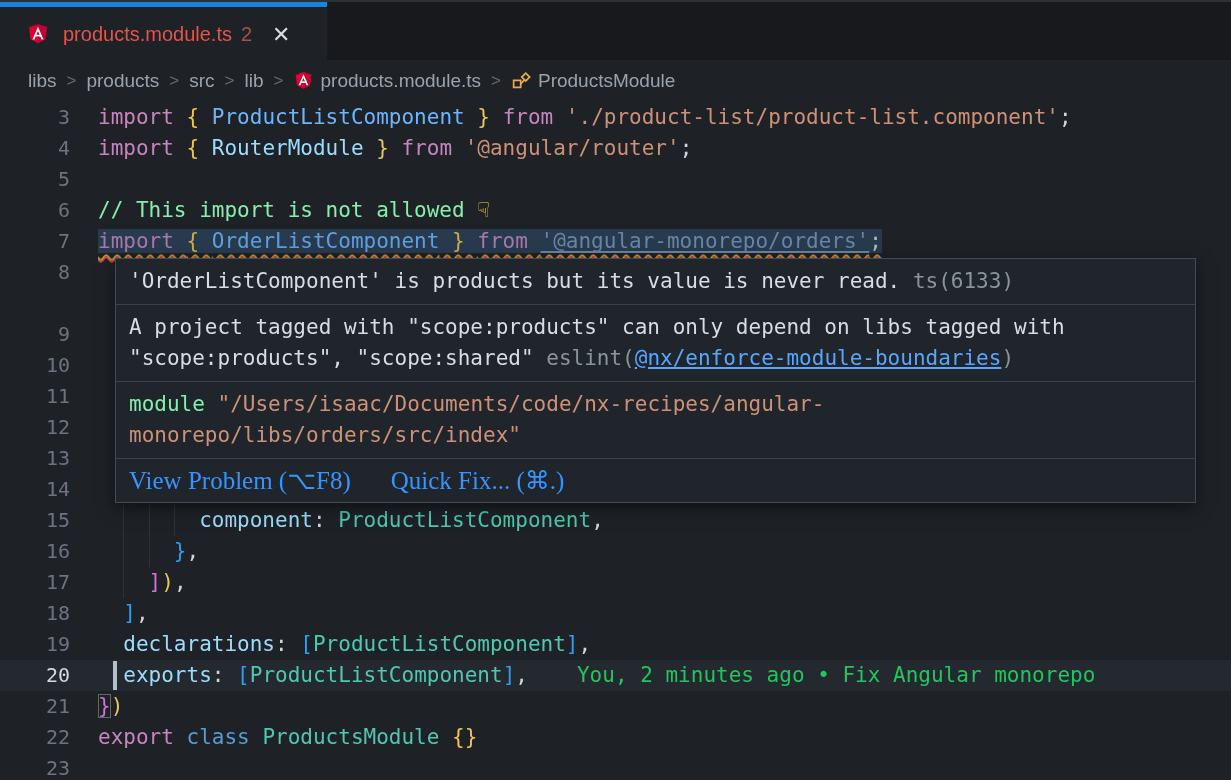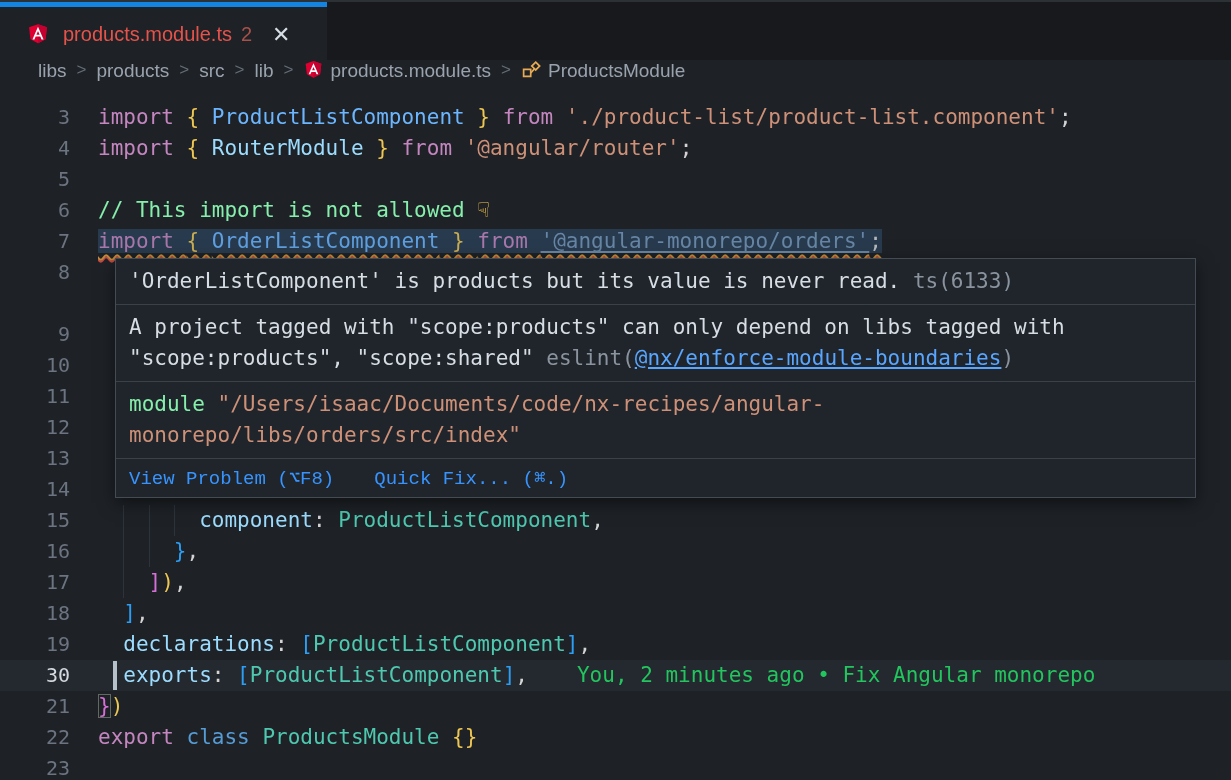--- a/index.html
+++ b/index.html
@@ -11,21 +11,21 @@
           border-top:2px solid #2c3136;box-sizing:border-box;}
   .tab{position:absolute;left:0;top:0;height:60px;width:327px;background:#1e2227;
        border-top:5px solid #1584e0;box-sizing:border-box;display:flex;align-items:center;
        padding-left:22px;cursor:pointer;}
   .tab-title{color:#e5534b;font-size:20px;margin-left:11px;}
   .tab-badge{color:#a8514b;font-size:20px;margin-left:9px;}
   .tab-close{color:#d8dee6;font-size:22px;margin-left:20px;cursor:pointer;line-height:1;}
 
   
   .breadcrumbs{position:absolute;top:60px;left:0;right:0;height:42px;background:#1e2227;
-               display:flex;align-items:flex-start;padding-left:34px;font-size:19px;color:#9aa3ad;}
+               display:flex;align-items:center;padding-left:24px;font-size:19px;color:#9aa3ad;}
   .bc-item{margin:0 4px;cursor:pointer;white-space:nowrap;}
   .bc-sep{margin:0 6px;color:#646c76;font-size:17px;}
   .bc-icon{width:21px;height:21px;margin:0 2px 0 4px;flex:0 0 auto;}
 
   
   #code-lines{position:absolute;top:102px;left:0;right:0;}
   .row{display:flex;height:31px;line-height:31px;position:relative;
        font-family:"DejaVu Sans Mono",monospace;font-size:21px;}
   .row.current{background:#24282f;}
   .gut{flex:0 0 70px;text-align:right;color:#6b7480;font-size:20px;}
@@ -51,21 +51,21 @@
 
   
   .hover{position:absolute;left:115px;top:258px;width:1081px;background:#20252b;
          border:1px solid #454b53;box-sizing:border-box;z-index:5;
          font-family:"DejaVu Sans Mono",monospace;font-size:21px;color:#d6dde4;
          box-shadow:0 5px 16px rgba(0,0,0,.5);}
   .hrow{padding:7px 13px;border-bottom:1px solid #3a4149;line-height:31px;white-space:pre-wrap;}
   .dim{color:#8b949e;} .hlink{color:#58a6ff;text-decoration:underline;cursor:pointer;}
   .hstr{color:#CE9178;} .hkwb{color:#86efac;}
   .hactions{padding:7px 13px;display:flex;gap:40px;
-            font-family:Liberation Mono, monospace;font-size:19px;color:#3794ff;text-align:right;}
+            font-family:Liberation Serif, serif;font-size:25px;color:#3794ff;text-align:right;}
   .haction{cursor:pointer;}
 </style>
 </head>
 <body>
 
 <div id="app">
 
   <div class="tabbar">
     <div class="tab">
       <span class="bc-icon" style="width:24px;height:24px;"><svg viewBox="0 0 250 250" width="24" height="24">
@@ -176,21 +176,21 @@
       </div>
       <div class="row">
         <div class="gut">18</div>
         <div class="cnt"><span class="tk pun">  </span><span class="tk b3">]</span><span class="tk pun">,</span></div>
       </div>
       <div class="row">
         <div class="gut">19</div>
         <div class="cnt"><span class="tk pun">  </span><span class="tk prop">declarations</span><span class="tk pun">: </span><span class="tk b3">[</span><span class="tk cls">ProductListComponent</span><span class="tk b3">]</span><span class="tk pun">,</span></div>
       </div>
       <div class="row current">
-        <div class="gut">30</div>
+        <div class="gut">20</div>
         <div class="cnt"><span class="tk pun">  </span><span class="tk prop">exports</span><span class="tk pun">: </span><span class="tk b3">[</span><span class="tk cls">ProductListComponent</span><span class="tk b3">]</span><span class="tk pun">,</span><span class="blame">You, 2 minutes ago • Fix Angular monorepo</span></div>
         <div class="cursor"></div>
       </div>
       <div class="row">
         <div class="gut">21</div>
         <div class="cnt"><span class="tk b2 match">}</span><span class="tk b1">)</span></div>
       </div>
       <div class="row">
         <div class="gut">22</div>
         <div class="cnt"><span class="tk kw">export </span><span class="tk kwb">class </span><span class="tk cls">ProductsModule</span><span class="tk pun"> </span><span class="tk b1">{}</span></div>

